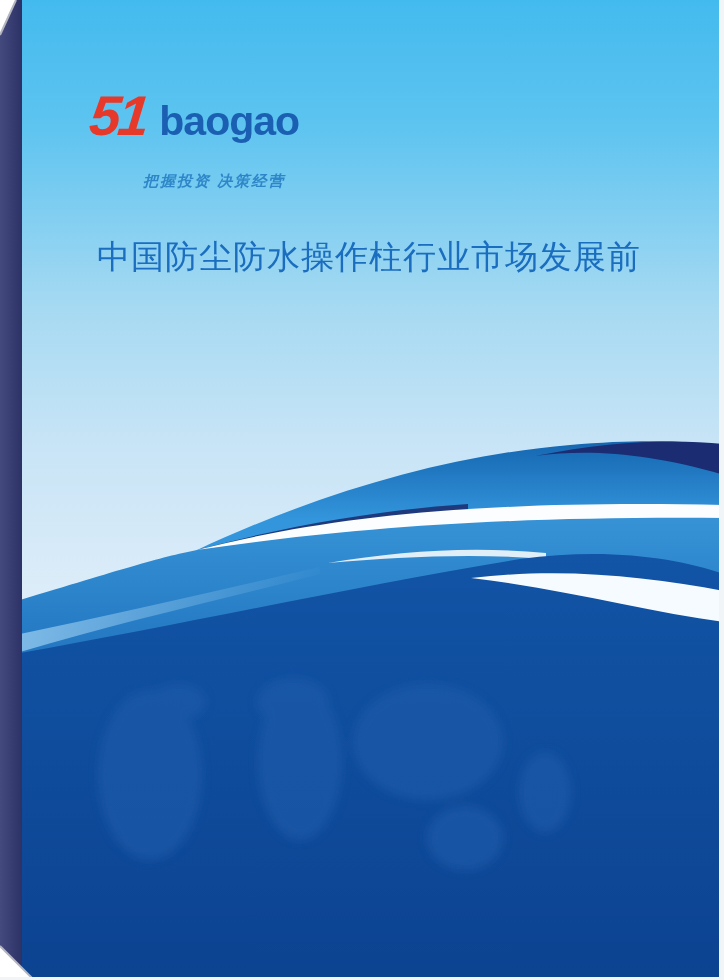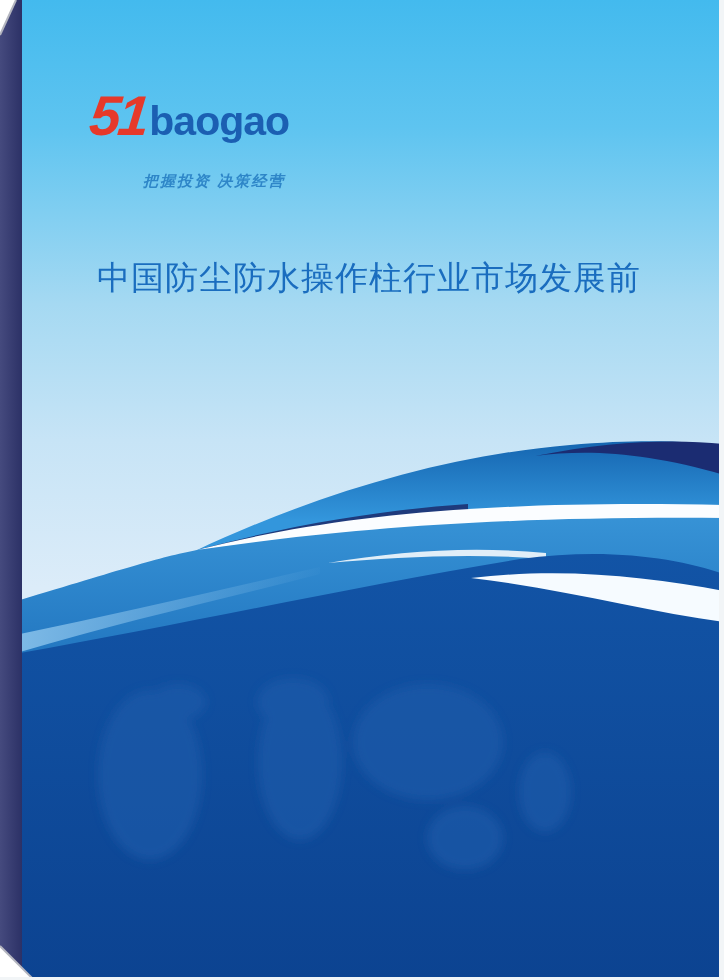--- a/index.html
+++ b/index.html
@@ -15,30 +15,30 @@
   .waves{position:absolute;left:0;top:0;width:724px;height:980px;display:block;}
   
   .logo{position:absolute;left:90px;top:88px;display:flex;align-items:baseline;white-space:nowrap;}
   .logo-prefix{
     font-size:56px;font-weight:900;font-style:italic;
     color:#e6392a;letter-spacing:-3px;line-height:1;
     transform:skewX(-6deg);display:inline-block;
   }
   .logo-word{
     font-size:41px;font-weight:bold;color:#1b5fb2;
-    letter-spacing:-1px;line-height:1;margin-left:3px;
+    letter-spacing:-1px;line-height:1;margin-left:13px;
   }
   .tagline{
     position:absolute;left:143px;top:140px;
     font-size:15px;font-weight:bold;font-style:italic;
     color:#2e86c8;letter-spacing:2px;white-space:nowrap;margin-top:32px;
   }
   
   .title{
-    position:absolute;left:97px;top:256px;width:580px;
+    position:absolute;left:97px;top:235px;width:580px;
     color:#1a6dbf;font-size:33px;line-height:44px;
     font-weight:500;letter-spacing:1px;
   }
   .title-line{white-space:nowrap;}
 </style>
 </head>
 <body>
 
 <div class="cover">
 

